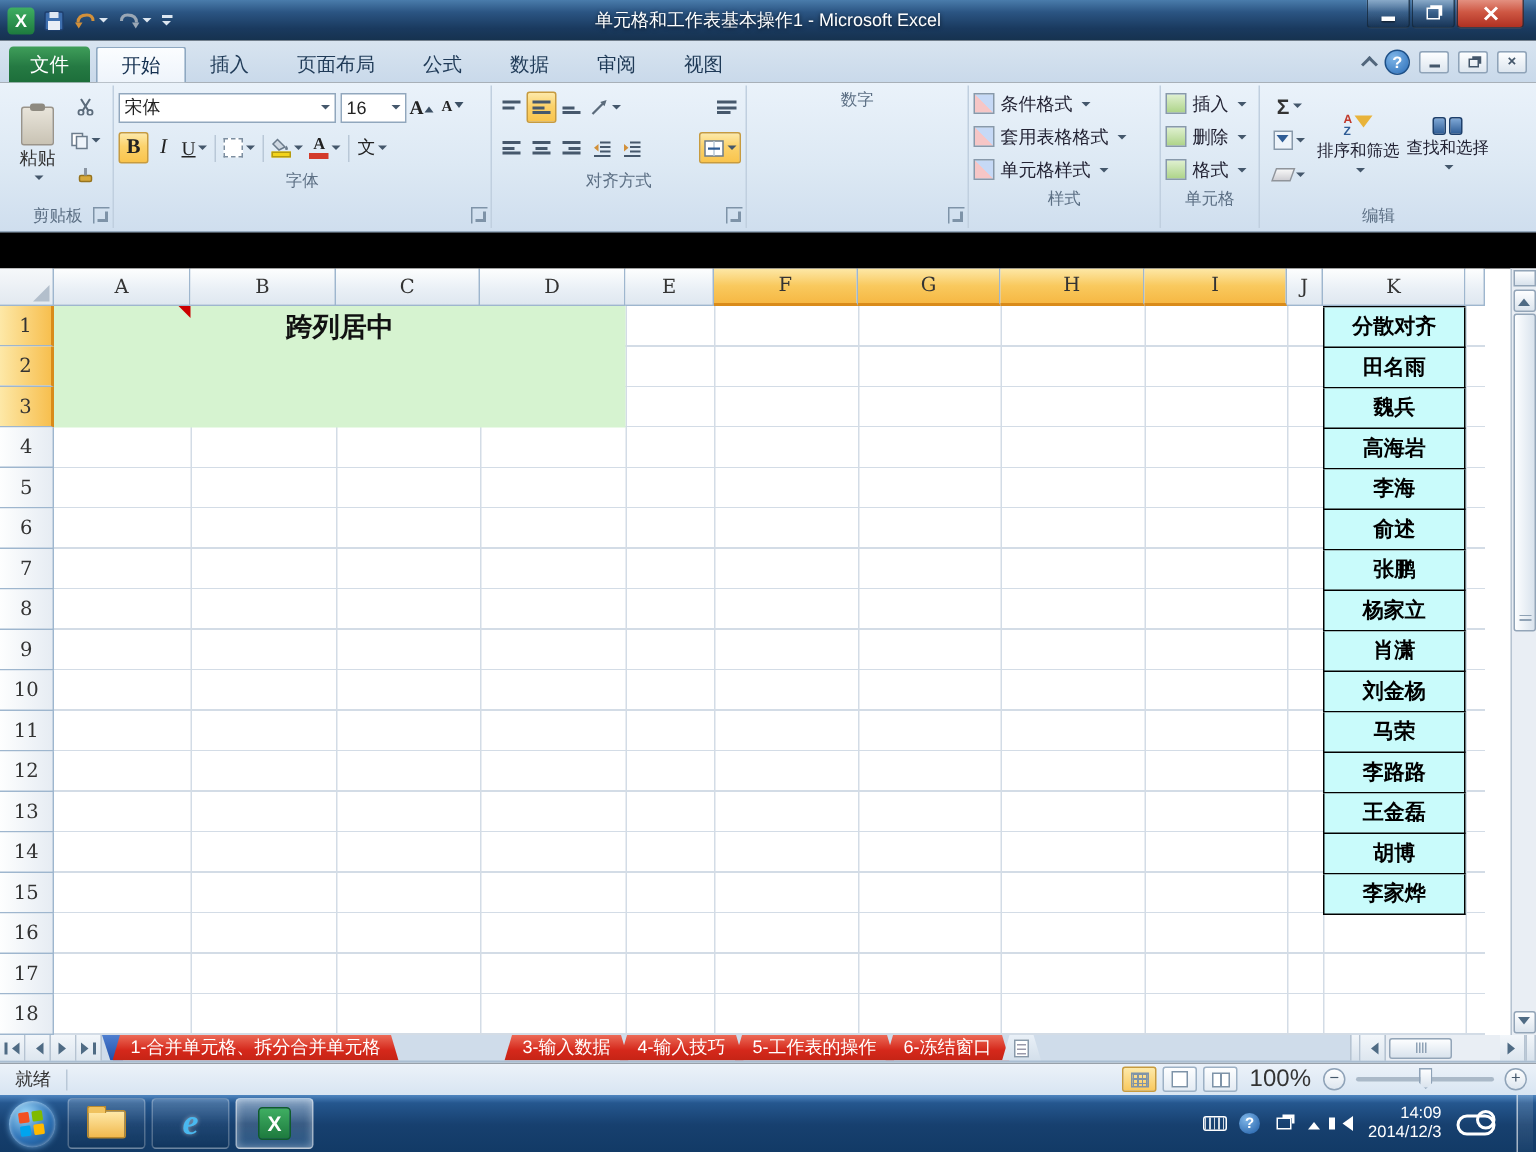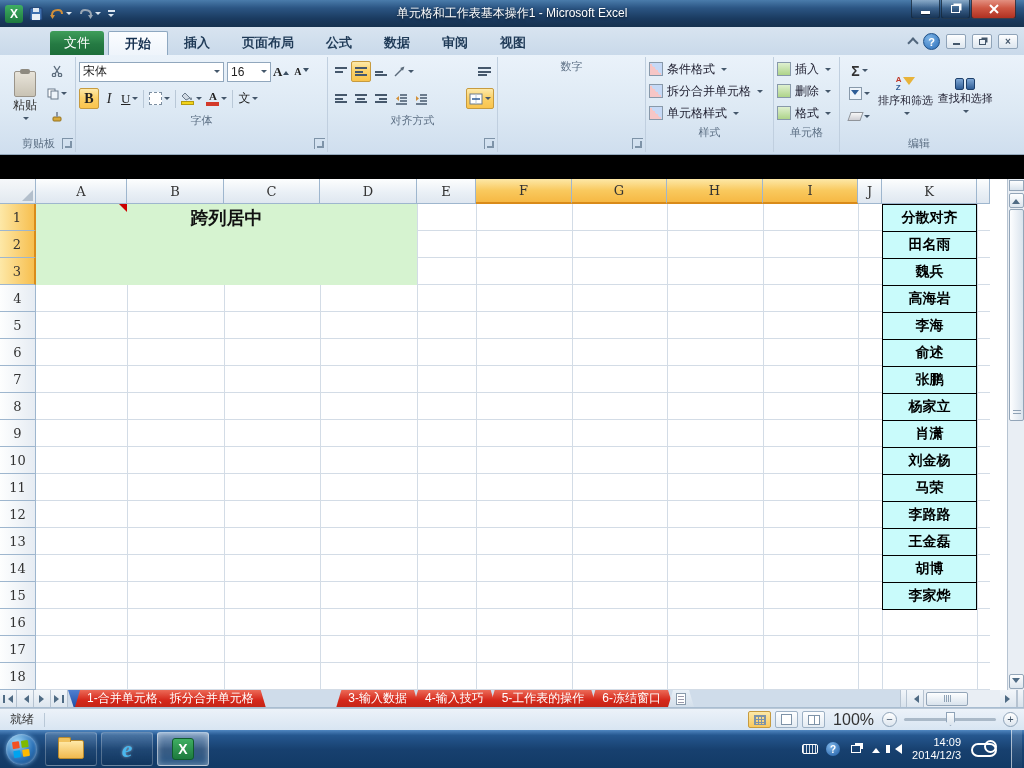--- a/index.html
+++ b/index.html
@@ -23,26 +23,26 @@
   .winbtns{position:absolute;right:8px;top:0;display:flex;}
   .winbtn{width:29px;height:19px;border:1px solid rgba(20,40,60,.8);border-top:none;
     background:linear-gradient(rgba(255,255,255,.35),rgba(255,255,255,.08) 45%,rgba(0,0,0,.12));
     border-radius:0 0 3px 3px;display:flex;align-items:center;justify-content:center;margin-left:1px;}
   .winbtn.close{width:45px;background:linear-gradient(#e39080,#ce5743 45%,#b03122);}
   .glyph-min{width:9px;height:3px;background:#fff;margin-top:6px;box-shadow:0 1px 1px rgba(0,0,0,.5);}
   .glyph-restore{width:9px;height:8px;border:1.5px solid #fff;box-shadow:2px -2px 0 -0.5px #fff;}
 
   
   .tabrow{position:absolute;top:27px;left:0;width:1024px;height:28px;
-    background:linear-gradient(#d8e4f0,#c9d9ea);display:flex;align-items:flex-end;padding-left:44px;}
+    background:linear-gradient(#d8e4f0,#c9d9ea);display:flex;align-items:flex-end;}
   .filetab{width:54px;height:24px;margin-left:6px;border-radius:3px 3px 0 0;
     background:linear-gradient(#3f9e5a,#257a43 55%,#1d6e3a);color:#fff;
     display:flex;align-items:center;justify-content:center;font-size:13px;}
   .rtabs{display:flex;height:24px;margin-left:4px;}
-  .rtab{padding:0 16px;display:flex;align-items:center;font-size:13px;color:#1f3a57;font-weight:bold;}
+  .rtab{padding:0 16px;display:flex;align-items:center;font-size:13px;color:#1f3a57;}
   .rtab.active{background:linear-gradient(#fbfdff,#eef4fb);border:1px solid #8ea8c1;border-bottom:none;
     border-radius:2px 2px 0 0;color:#153050;}
   .tabrow-right{position:absolute;right:6px;top:6px;display:flex;align-items:center;gap:6px;}
   .chev{width:8px;height:8px;border-left:2px solid #51667c;border-top:2px solid #51667c;
     transform:rotate(45deg);margin-top:3px;}
   .helpbtn{width:17px;height:17px;border-radius:50%;background:radial-gradient(circle at 35% 30%,#7fb6e8,#2a6db8);
     color:#fff;font-weight:bold;font-size:11px;display:flex;align-items:center;justify-content:center;border:1px solid #1d4f86;}
   .wbbtn{width:20px;height:15px;border:1px solid #8fa3b8;border-radius:2px;
     background:linear-gradient(#fdfeff,#dde6ef);display:flex;align-items:center;justify-content:center;
     font-size:9px;color:#44576b;}
@@ -552,21 +552,21 @@
       <div style="display:flex;flex-direction:column;justify-content:center;">
 
           <div class="list-btn">
             <span class="sq-ic cf"></span>
             <span>条件格式</span>
             <span class="dd dk"></span>
           </div>
 
           <div class="list-btn">
             <span class="sq-ic cf"></span>
-            <span>拆分合并单元格</span>
+            <span>套用表格格式</span>
             <span class="dd dk"></span>
           </div>
 
           <div class="list-btn">
             <span class="sq-ic cf"></span>
             <span>单元格样式</span>
             <span class="dd dk"></span>
           </div>
 
       </div>

